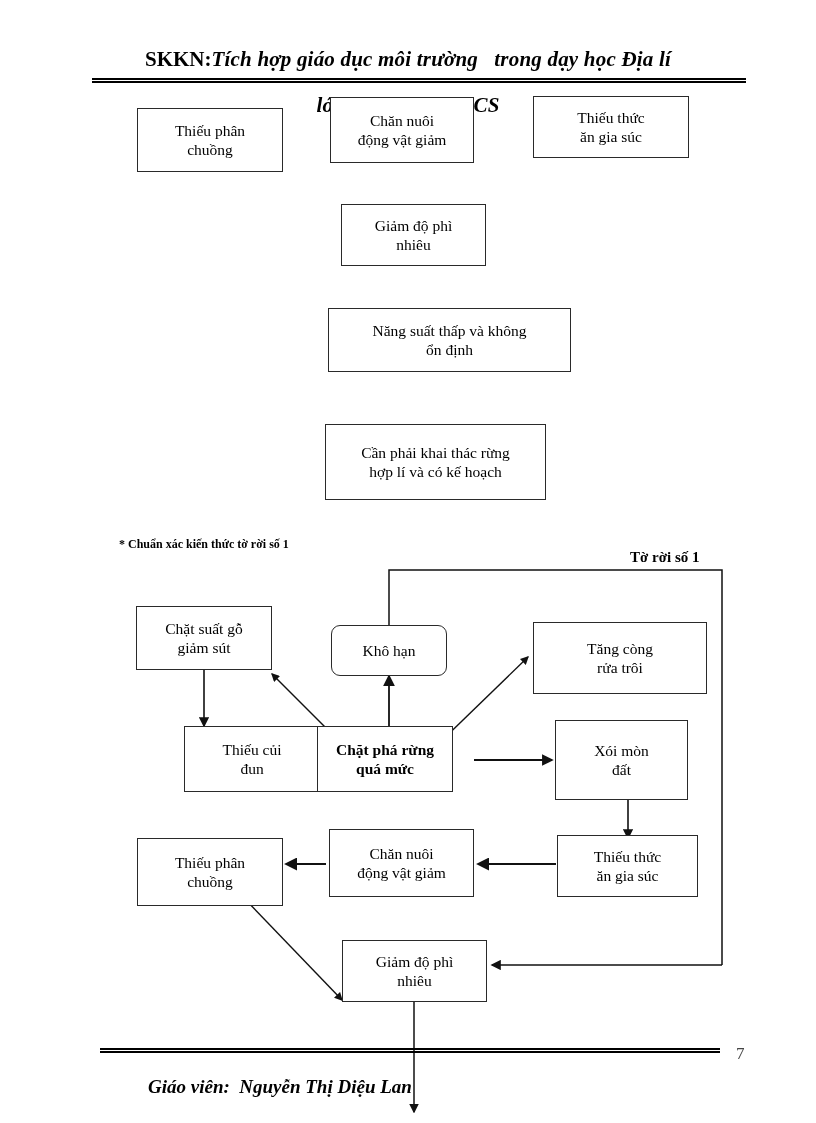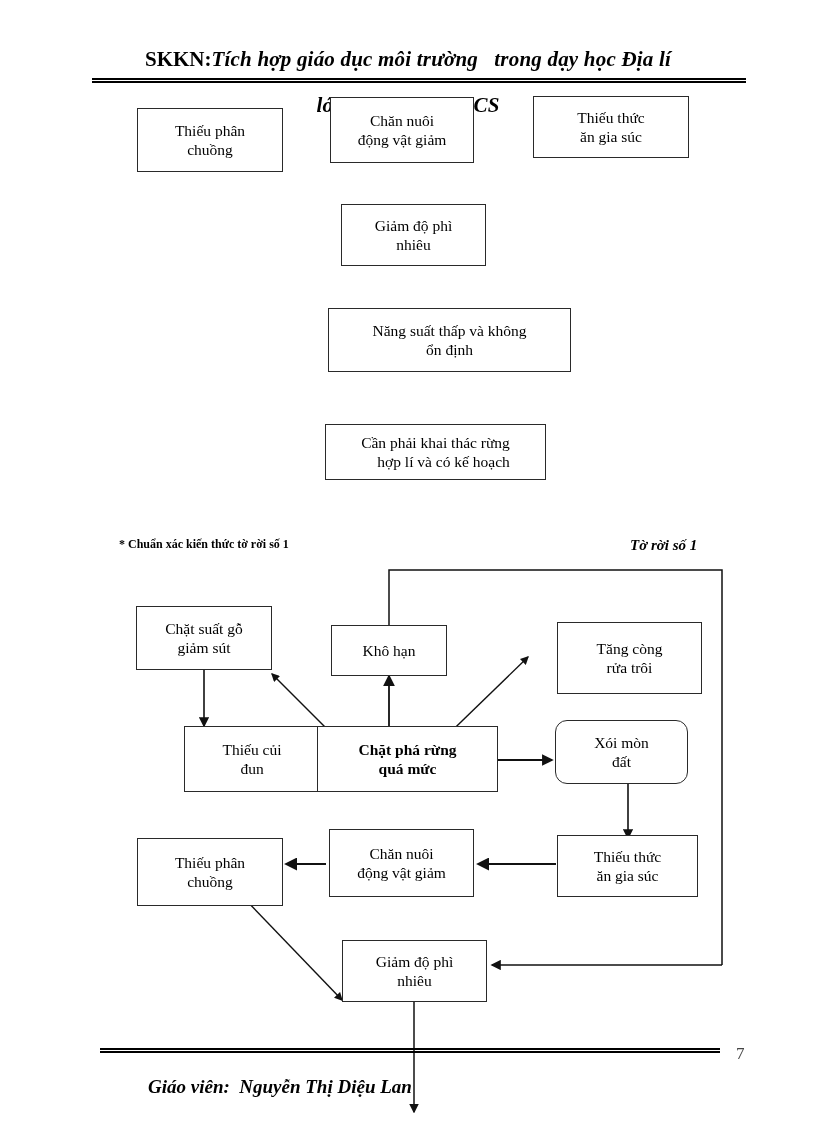--- a/index.html
+++ b/index.html
@@ -81,22 +81,22 @@
   .section-label {
     position: absolute;
     font-size: 12px;
     font-weight: bold;
     white-space: nowrap;
   }
   .section-label-right {
     position: absolute;
     font-size: 15px;
     font-weight: bold;
-    font-style: italic;
     white-space: nowrap;
+    margin-top: 12px;
   }
 
   
   #connectors {
     position: absolute;
     left: 0;
     top: 0;
     width: 816px;
     height: 1123px;
     z-index: 2;
@@ -163,21 +163,21 @@
   <div class="nodebox" style="left:341px; top:204px; width:145px; height:62px;">
     <span>Giảm độ phì
 nhiêu</span>
   </div>
 
   <div class="nodebox" style="left:328px; top:308px; width:243px; height:64px;">
     <span>Năng suất thấp và không
 ổn định</span>
   </div>
 
-  <div class="nodebox" style="left:325px; top:424px; width:221px; height:56px;text-align:right;">
+  <div class="nodebox" style="left:325px; top:424px; width:221px; height:76px;">
     <span>Cần phải khai thác rừng
 hợp lí và có kế hoạch</span>
   </div>
 
   <div class="section-label" style="left:119px; top:537px;">* Chuẩn xác kiến thức tờ rời số 1</div>
   <div class="section-label-right" style="left:630px; top:537px;">Tờ rời số 1</div>
 
   <svg id="connectors" viewBox="0 0 816 1123">
     <defs>
       <marker id="arrow" viewBox="0 0 10 10" refX="8.5" refY="5" markerWidth="6.5" markerHeight="6.5" orient="auto-start-reverse">
@@ -211,40 +211,40 @@
     <line x1="243" y1="897" x2="342" y2="1000" stroke="#111" stroke-width="1.4" marker-end="url(#arrowThin)"></line>
 
     <line x1="414" y1="1000" x2="414" y2="1112" stroke="#111" stroke-width="1.5" marker-end="url(#arrow)"></line>
   </svg>
 
   <div class="nodebox" style="left:136px; top:606px; width:136px; height:64px;">
     <span>Chặt suất gỗ
 giảm sút</span>
   </div>
 
-  <div class="nodebox" style="left:331px; top:625px; width:116px; height:51px;">
+  <div class="nodebox" style="left:331px; top:625px; width:116px; height:51px;border-radius:9px;">
     <span>Khô hạn</span>
   </div>
 
-  <div class="nodebox" style="left:557px; top:622px; width:145px; height:72px;">
+  <div class="nodebox" style="left:533px; top:622px; width:174px; height:72px;">
     <span>Tăng còng
 rửa trôi</span>
   </div>
 
   <div class="nodebox" style="left:136px; top:726px; width:136px; height:66px;margin-left:48px;">
     <span>Thiếu củi
 đun</span>
   </div>
 
-  <div class="nodebox bold" style="left:317px; top:726px; width:181px; height:66px;">
+  <div class="nodebox bold" style="left:317px; top:726px; width:136px; height:66px;">
     <span>Chặt phá rừng
 quá mức</span>
   </div>
 
-  <div class="nodebox" style="left:555px; top:720px; width:133px; height:64px;border-radius:12px;">
+  <div class="nodebox" style="left:555px; top:720px; width:133px; height:80px;">
     <span>Xói mòn
 đất</span>
   </div>
 
   <div class="nodebox" style="left:137px; top:838px; width:146px; height:68px;">
     <span>Thiếu phân
 chuồng</span>
   </div>
 
   <div class="nodebox" style="left:329px; top:829px; width:145px; height:68px;">

